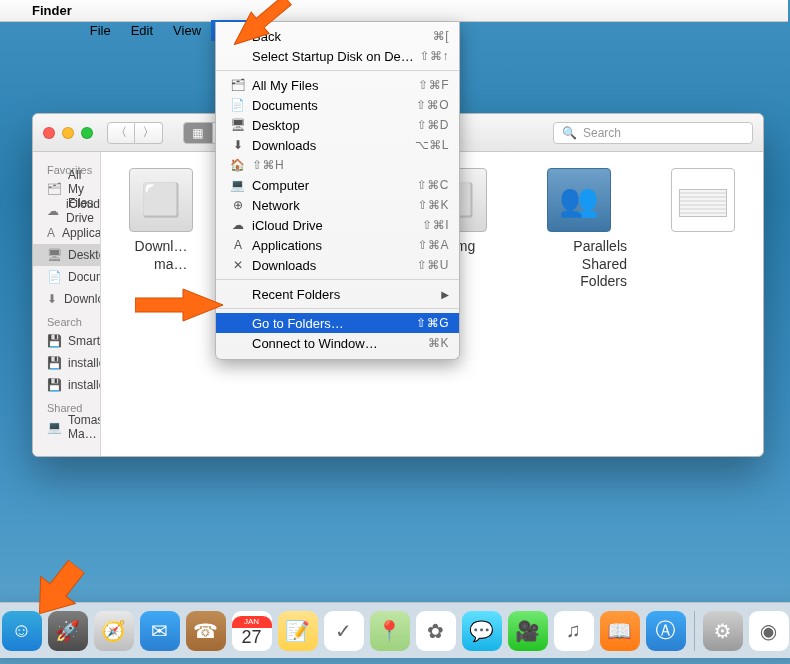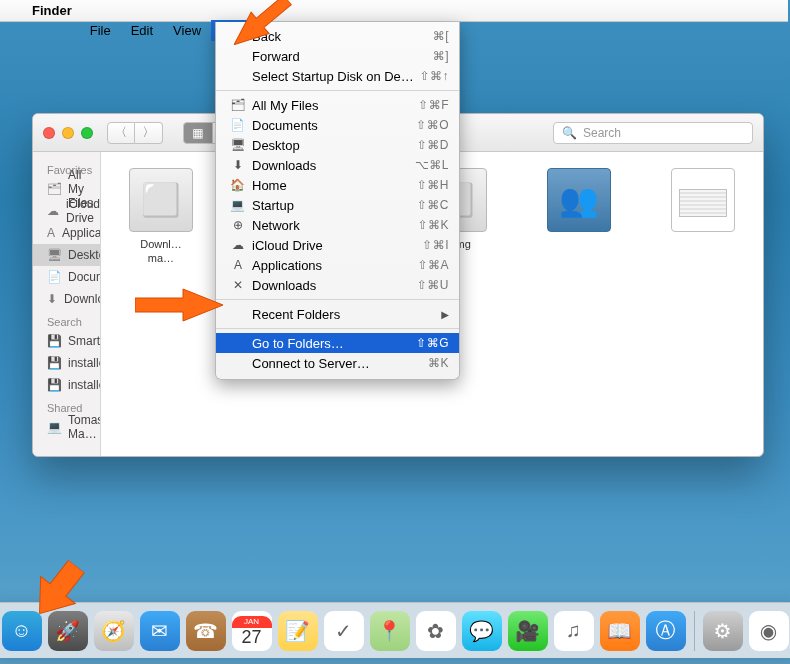--- a/index.html
+++ b/index.html
@@ -76,21 +76,21 @@
     width:158px;background:#f3f1f2;border-right:1px solid #d6d6d6;
     padding:6px 0;overflow:auto;font-size:12px;
   }
   .sidebar .hdr{color:#8a8a8a;font-size:11px;padding:6px 14px 2px;}
   .sidebar .item{display:flex;align-items:center;gap:7px;height:22px;padding:0 14px;color:#444;}
   .sidebar .item .sic{width:14px;text-align:center;color:#7c7c7c;font-size:12px;}
   .sidebar .item.active{background:#d3d3d3;}
   .content{flex:1;padding:16px 12px;display:flex;gap:28px;align-items:flex-start;}
   .ficon{width:96px;display:flex;flex-direction:column;align-items:center;gap:6px;}
   .ficon .thumb{width:64px;height:64px;border-radius:4px;display:flex;align-items:center;justify-content:center;font-size:32px;}
-  .ficon .cap{font-size:11px;text-align:center;line-height:1.25;color:#333;white-space:pre-line;}
+  .ficon .cap{font-size:14px;text-align:right;line-height:1.25;color:#333;white-space:pre-line;}
   .disk{background:linear-gradient(#f2f2f2,#d8d8d8);border:1px solid #b8b8b8;color:#888}
   .shared{background:linear-gradient(#6ea0c9,#3d77a6);color:#fff;border:1px solid #3b6e98}
   .shot{background:#fff;border:1px solid #c0c0c0}
   .shot::before{content:"";display:block;width:46px;height:26px;margin:6px auto 0;border:1px solid #c0c0c0;background:repeating-linear-gradient(#f5f5f5,#f5f5f5 2px,#e3e3e3 2px,#e3e3e3 4px);}
   
   .dockwrap{position:absolute;left:0;right:0;bottom:0;height:62px;display:flex;justify-content:center;}
   .dock{
     height:56px;background:rgba(230,232,235,.85);border:1px solid rgba(0,0,0,.12);
     border-bottom:none;border-radius:8px 8px 0 0;display:flex;align-items:center;gap:6px;padding:0 10px;
     box-shadow:0 4px 18px rgba(0,0,0,.2);
@@ -116,25 +116,20 @@
 </div>
 
 <div class="dropdown">
   <div class="row">
       <span class="ic"></span>
       <span class="lab">Back</span>
       <span class="sc">⌘[</span>
     </div>
   <div class="row">
       <span class="ic"></span>
-      <span class="lab">Forward</span>
-      <span class="sc">⌘]</span>
-    </div>
-  <div class="row">
-      <span class="ic"></span>
       <span class="lab">Select Startup Disk on Desktop</span>
       <span class="sc">⇧⌘↑</span>
     </div>
   <hr>
   <div class="row">
       <span class="ic">🗂</span>
       <span class="lab">All My Files</span>
       <span class="sc">⇧⌘F</span>
     </div>
   <div class="row">
@@ -147,26 +142,25 @@
       <span class="lab">Desktop</span>
       <span class="sc">⇧⌘D</span>
     </div>
   <div class="row">
       <span class="ic">⬇︎</span>
       <span class="lab">Downloads</span>
       <span class="sc">⌥⌘L</span>
     </div>
   <div class="row">
       <span class="ic">🏠</span>
-      <span class="lab">Home</span>
       <span class="sc">⇧⌘H</span>
     </div>
   <div class="row">
       <span class="ic">💻</span>
-      <span class="lab">Startup</span>
+      <span class="lab">Computer</span>
       <span class="sc">⇧⌘C</span>
     </div>
   <div class="row">
       <span class="ic">⊕</span>
       <span class="lab">Network</span>
       <span class="sc">⇧⌘K</span>
     </div>
   <div class="row">
       <span class="ic">☁︎</span>
       <span class="lab">iCloud Drive</span>
@@ -189,21 +183,21 @@
       <span class="arrow">▶</span>
     </div>
   <hr>
   <div class="row sel">
       <span class="ic"></span>
       <span class="lab">Go to Folders…</span>
       <span class="sc">⇧⌘G</span>
     </div>
   <div class="row">
       <span class="ic"></span>
-      <span class="lab">Connect to Server…</span>
+      <span class="lab">Connect to Window…</span>
       <span class="sc">⌘K</span>
     </div>
 </div>
 
 <div class="window">
   <div class="titlebar">
     <div class="lights">
       <div class="light red"></div>
       <div class="light yellow"></div>
       <div class="light green"></div>
@@ -275,20 +269,22 @@
           <div class="thumb disk">⬜</div>
           <div class="cap">Downl…
 ma…</div>
         </div>
       <div class="ficon" style="margin-left:170px">
           <div class="thumb disk">⬜</div>
           <div class="cap">X.dmg</div>
         </div>
       <div class="ficon">
           <div class="thumb shared">👥</div>
+          <div class="cap">Parallels Shared
+Folders</div>
         </div>
       <div class="ficon">
           <div class="thumb shot"></div>
         </div>
     </div>
   </div>
 </div>
 
 <div class="dockwrap">
   <div class="dock" id="dock">

